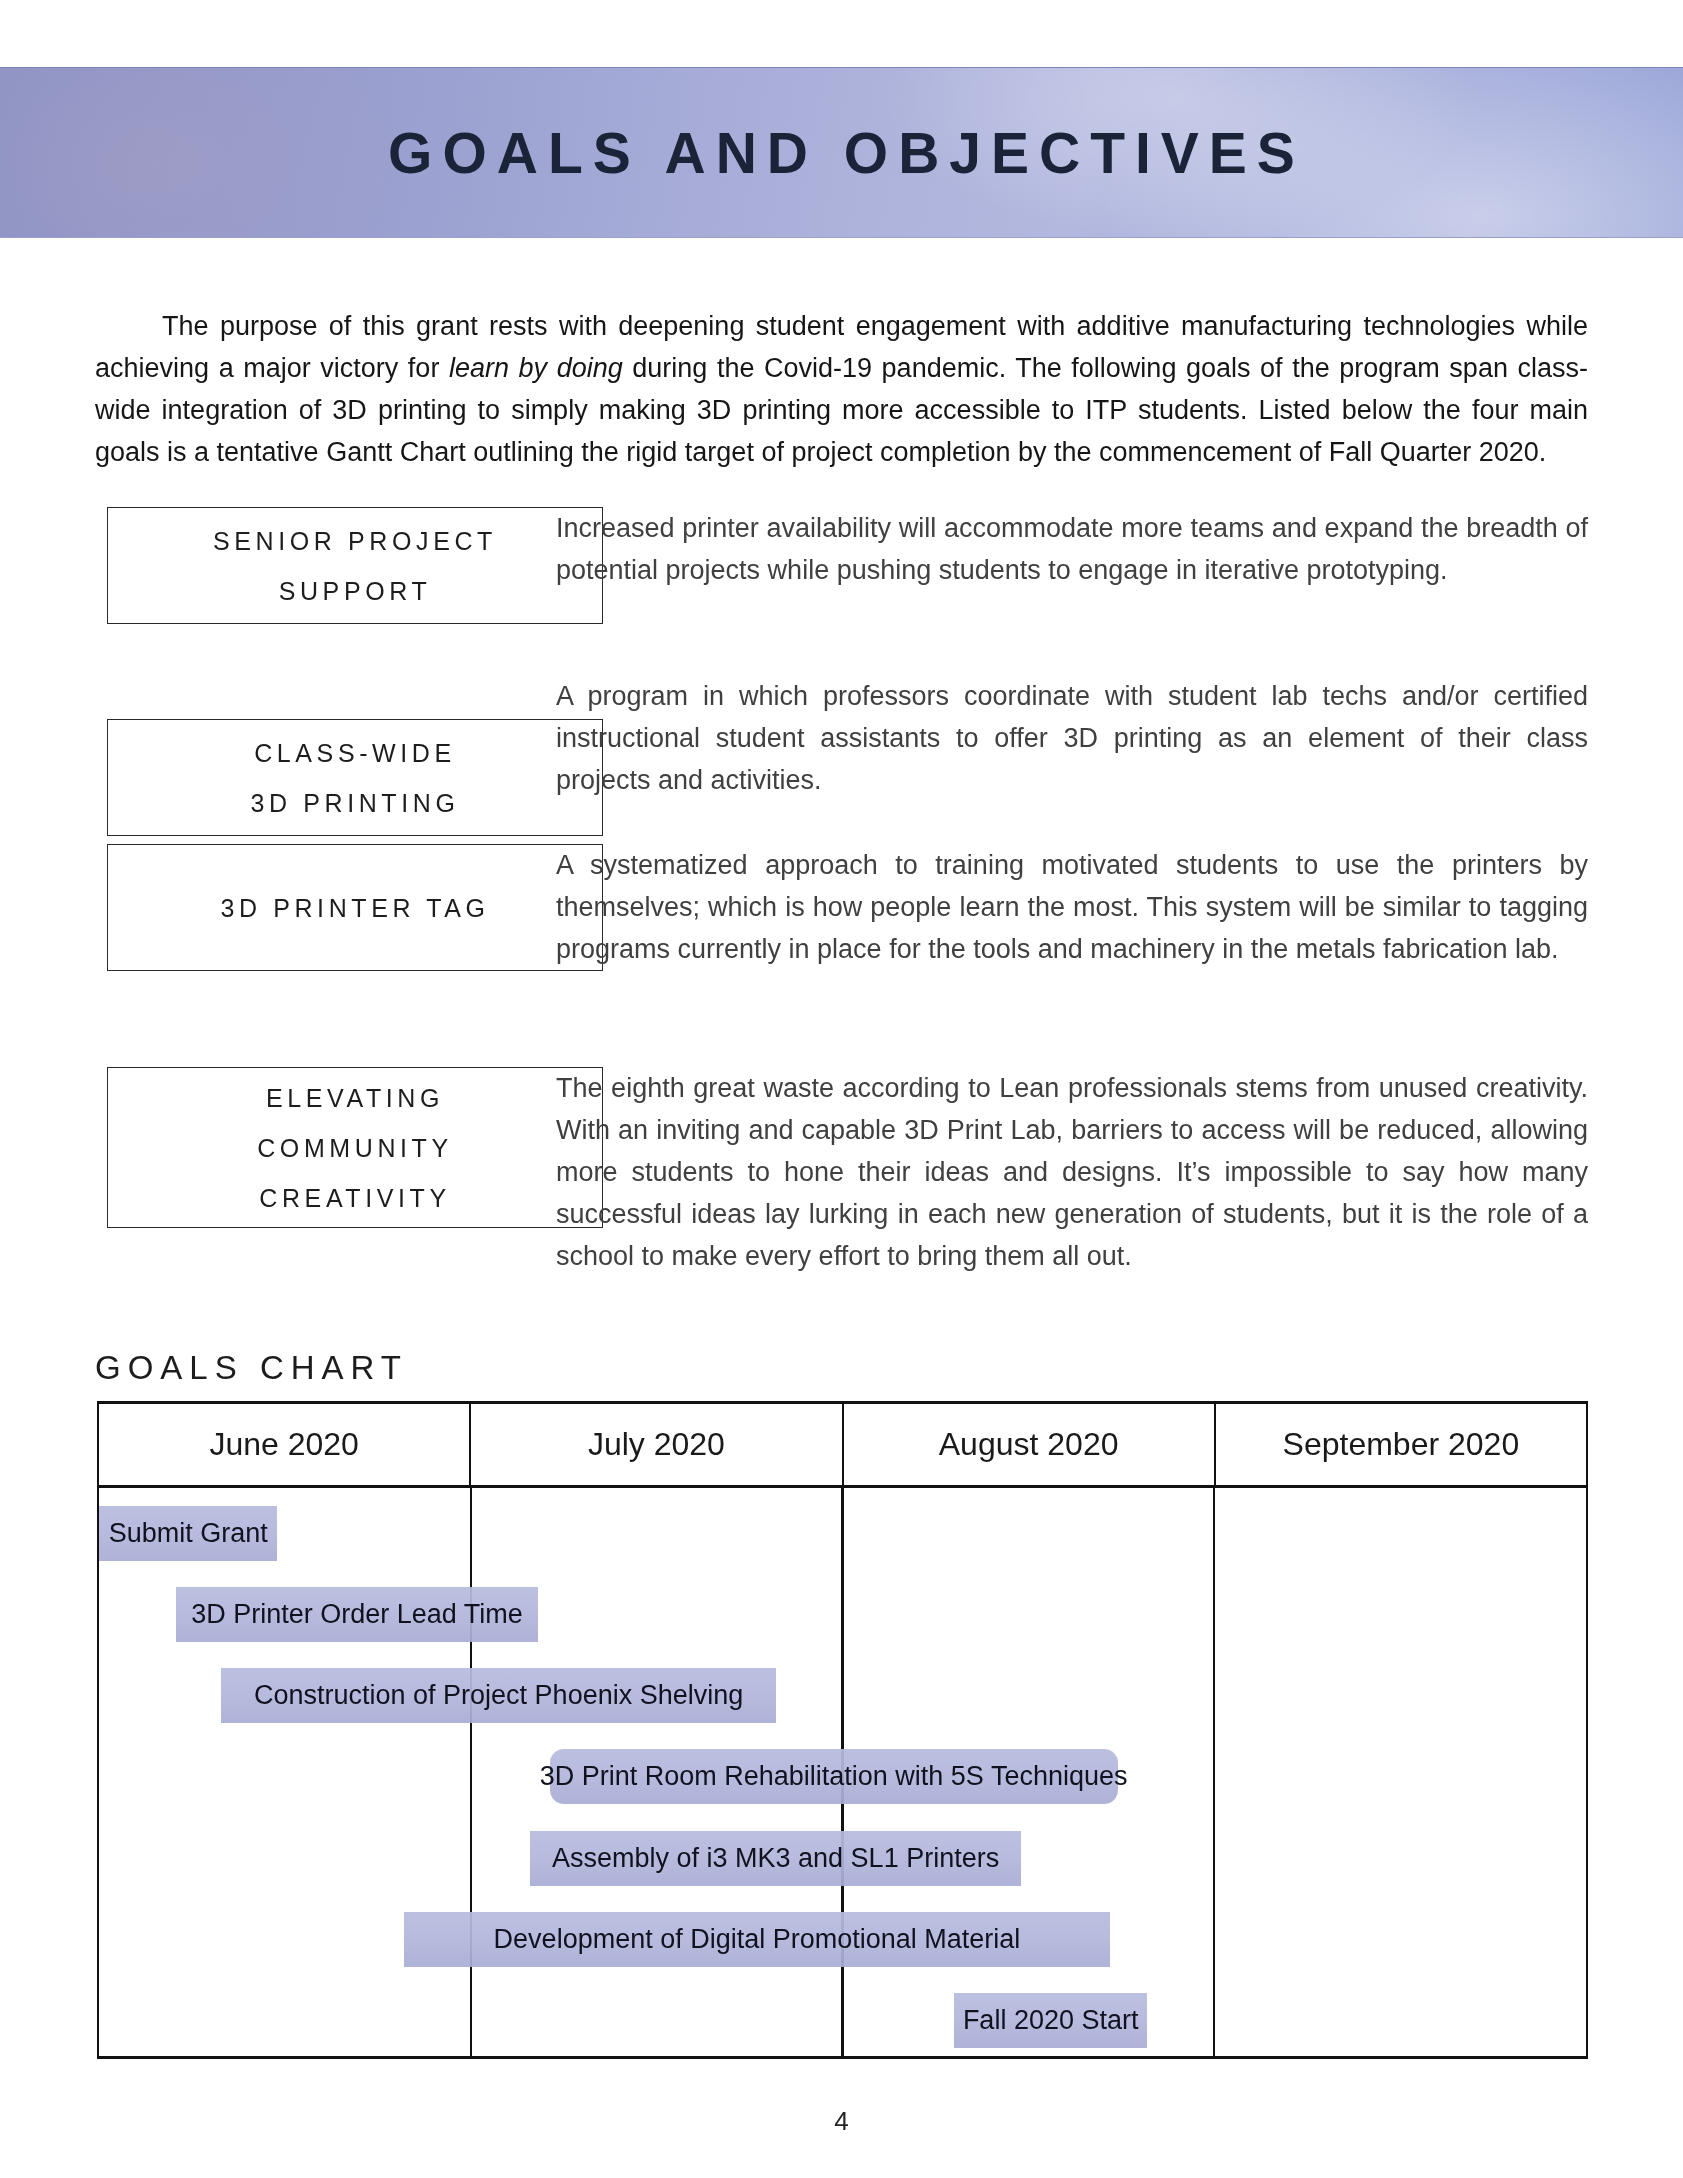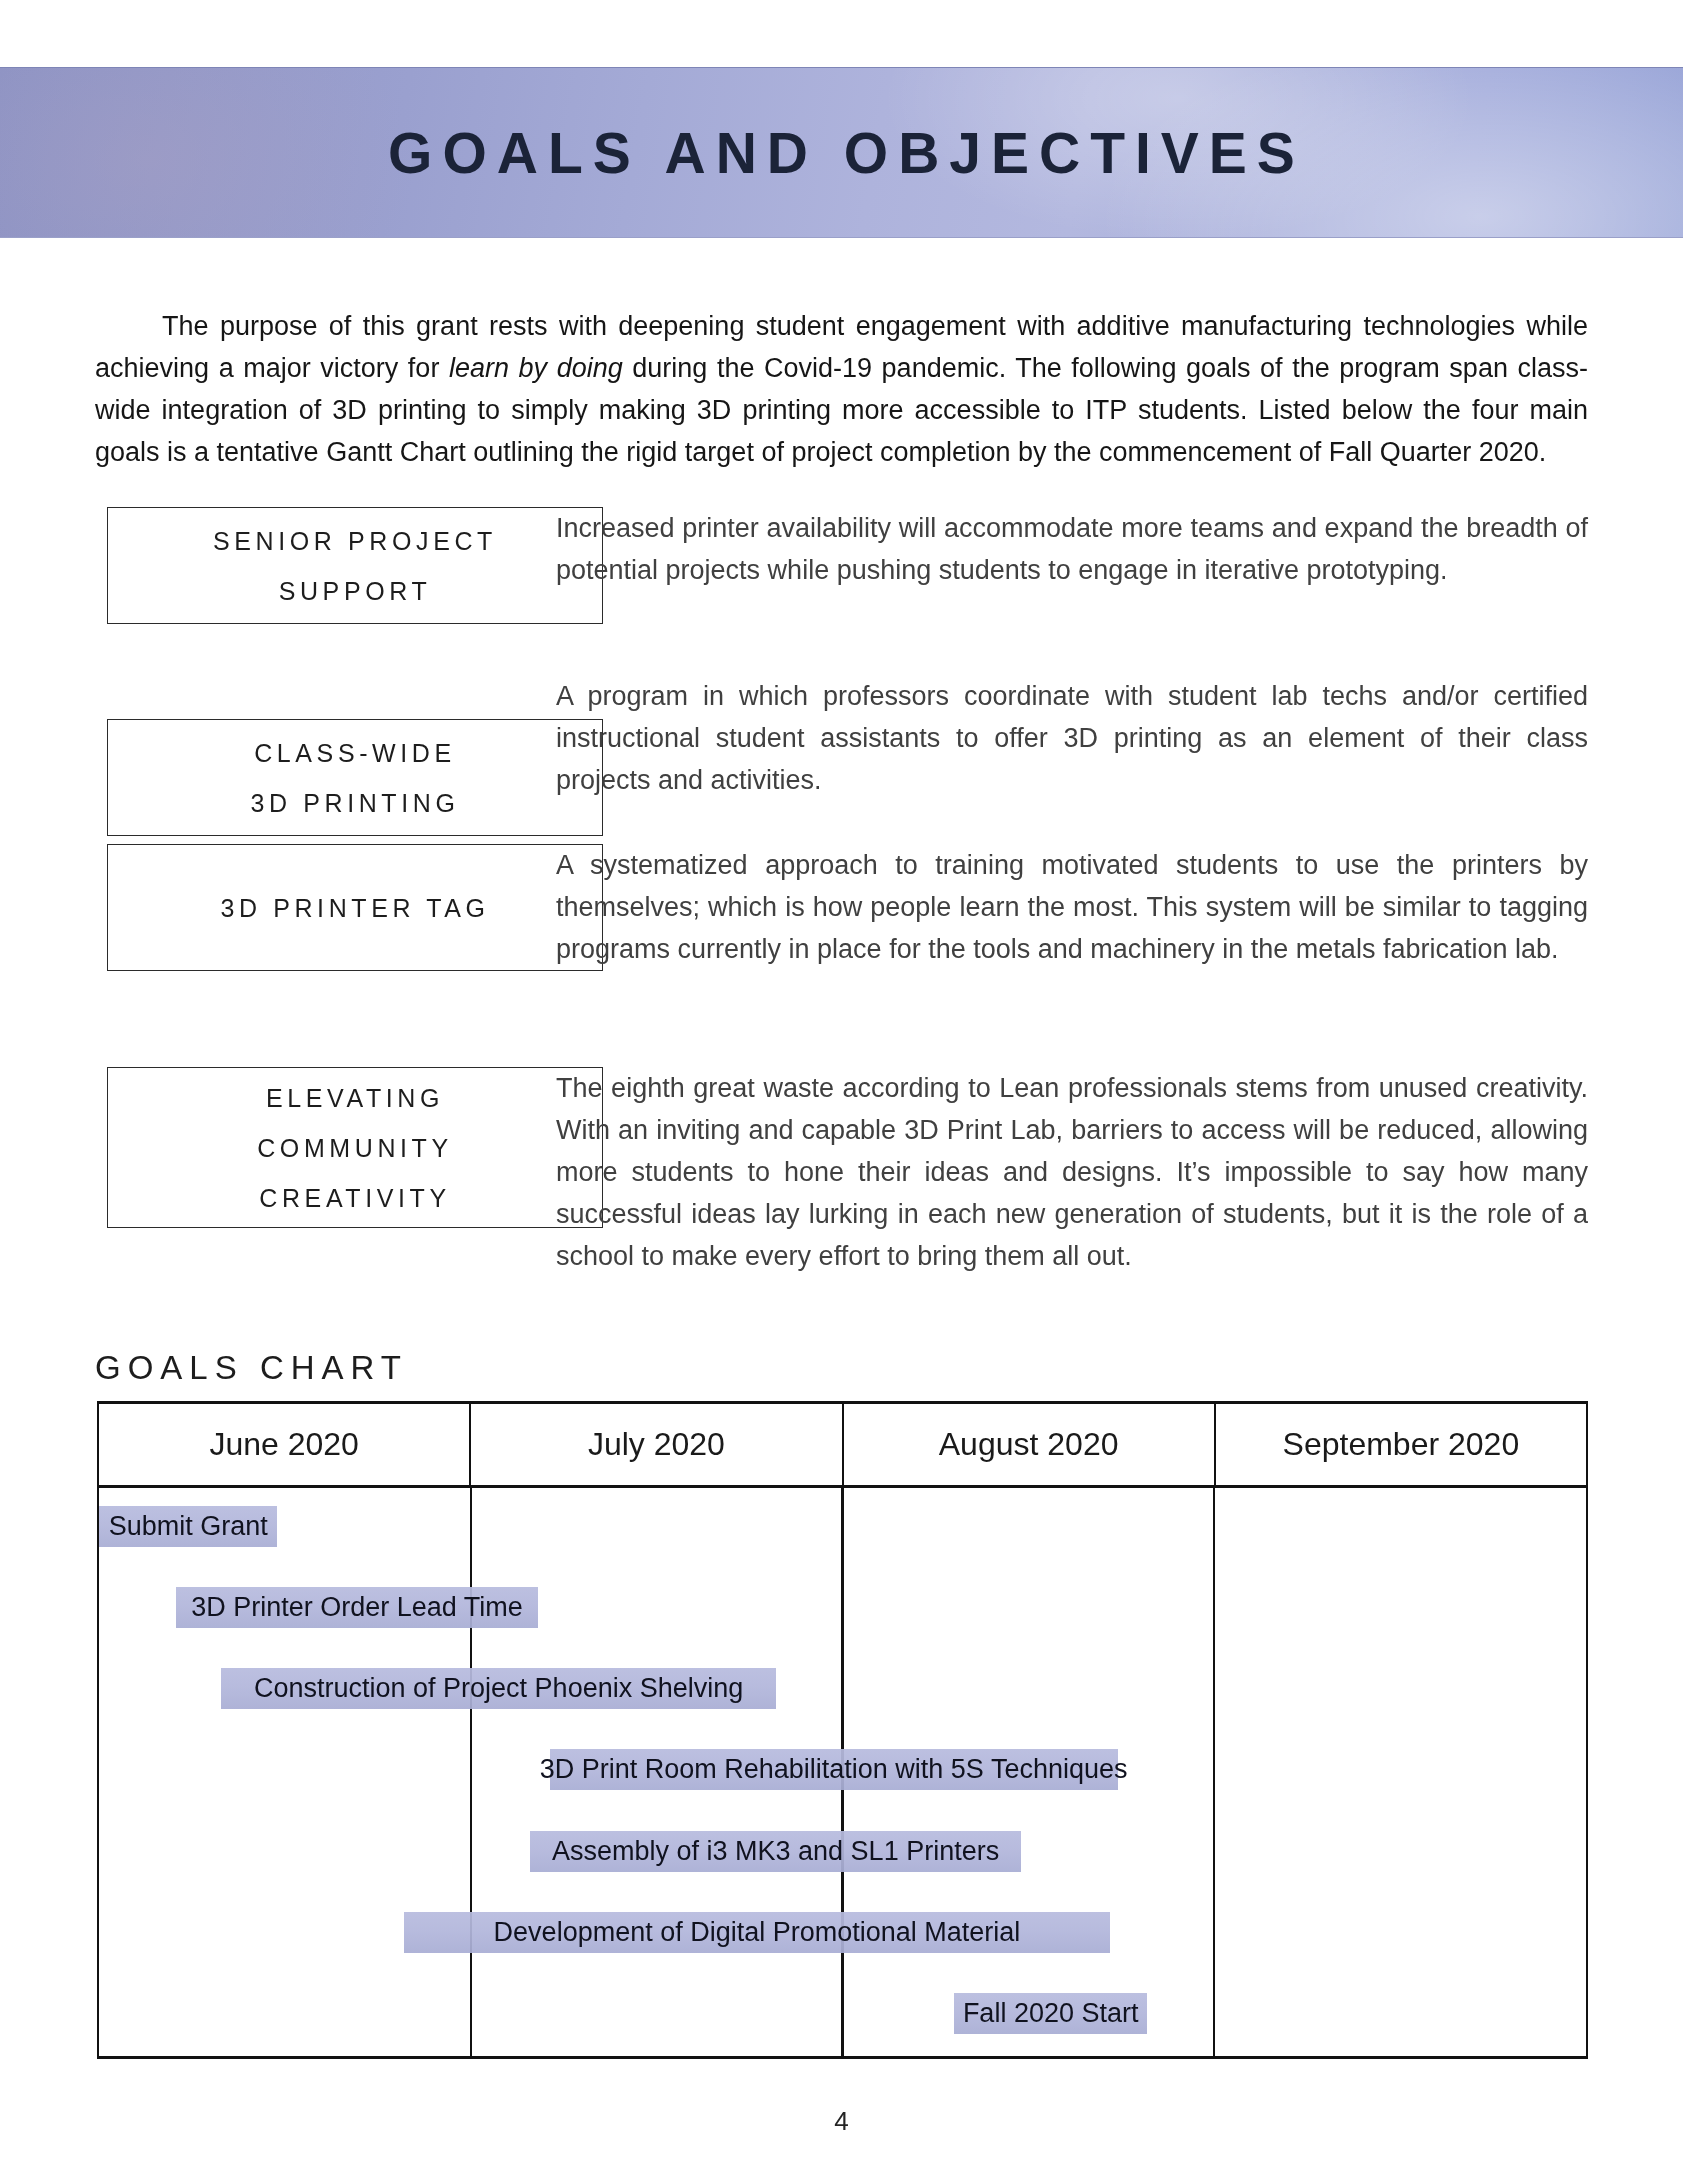--- a/index.html
+++ b/index.html
@@ -163,21 +163,21 @@
   }
   .grid-line {
     position: absolute;
     top: 0;
     bottom: 0;
     width: 2.2px;
     background: #111;
   }
   .bar {
     position: absolute;
-    height: 41px;
+    height: 55px;
     display: flex;
     align-items: center;
     justify-content: center;
     font-size: 27px;
     color: #10121f;
     background: linear-gradient(180deg,
         rgba(183,187,222,0.93) 0%,
         rgba(178,182,219,0.93) 45%,
         rgba(168,173,212,0.93) 100%);
     white-space: nowrap;
@@ -249,21 +249,21 @@
       <div class="col">August 2020</div>
       <div class="col">September 2020</div>
     </div>
   <div class="gantt-body" id="gantt-body">
       <div class="grid-line" style="left: calc(25% - 1.1px);"></div>
       <div class="grid-line" style="left: calc(50% - 1.1px);"></div>
       <div class="grid-line" style="left: calc(75% - 1.1px);"></div>
       <div class="bar" style="left: 0%; width: 12%; top: 18px;">Submit Grant</div>
       <div class="bar" style="left: 5.2%; width: 24.3%; top: 99px;">3D Printer Order Lead Time</div>
       <div class="bar" style="left: 5.2%; width: 37.3%; top: 180px; margin-left: 45px;">Construction of Project Phoenix Shelving</div>
-      <div class="bar" style="left: 30.3%; width: 38.2%; top: 261px;">3D Print Room Rehabilitation with 5S Techniques</div>
+      <div class="bar" style="left: 30.3%; width: 38.2%; top: 261px; border-radius: 14px;">3D Print Room Rehabilitation with 5S Techniques</div>
       <div class="bar" style="left: 29%; width: 33%; top: 343px;">Assembly of i3 MK3 and SL1 Printers</div>
       <div class="bar" style="left: 20.5%; width: 47.5%; top: 424px;">Development of Digital Promotional Material</div>
       <div class="bar" style="left: 57.5%; width: 13%; top: 505px;">Fall 2020 Start</div>
     </div>
 </div>
 
 <div class="page-number">4</div>
 
 
 </body></html>

